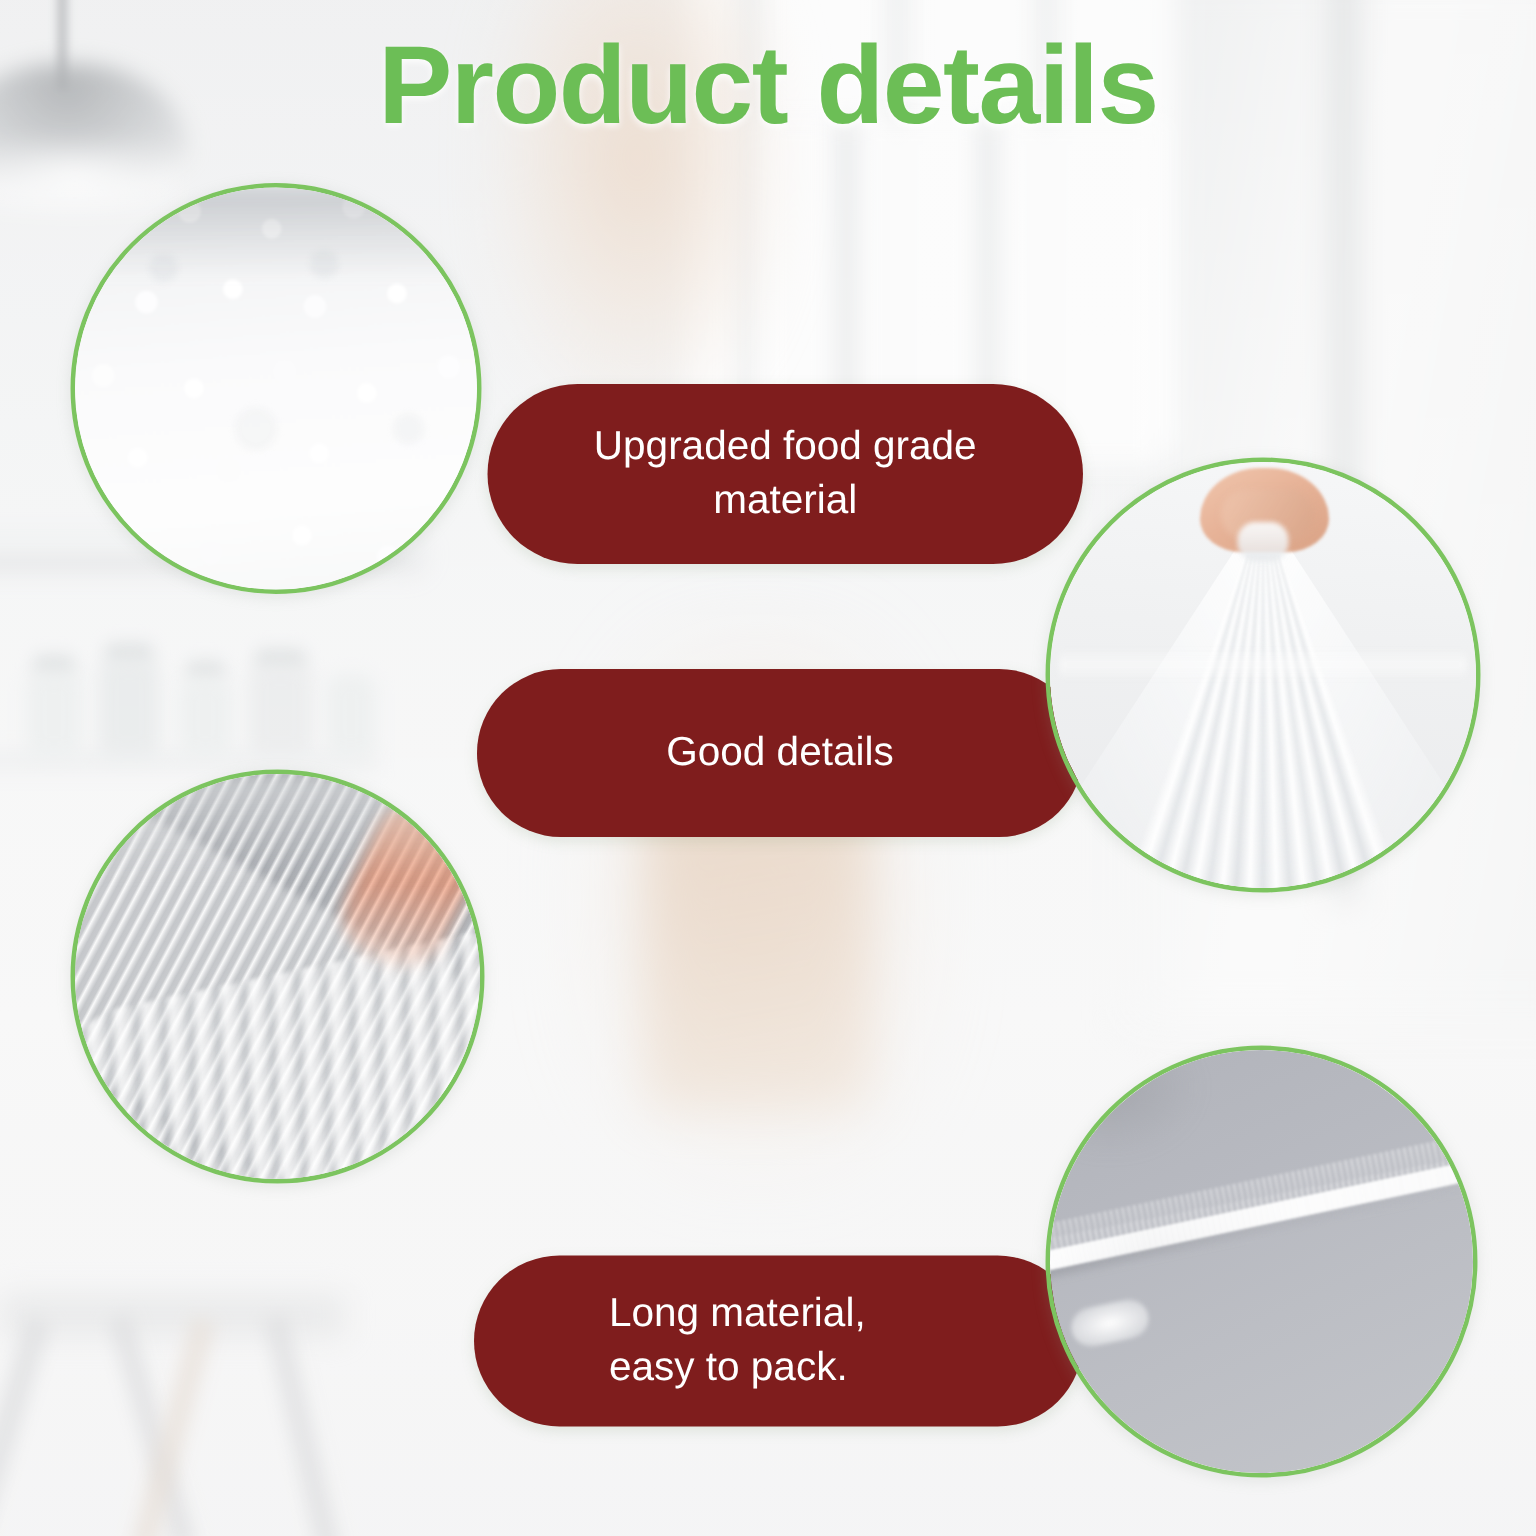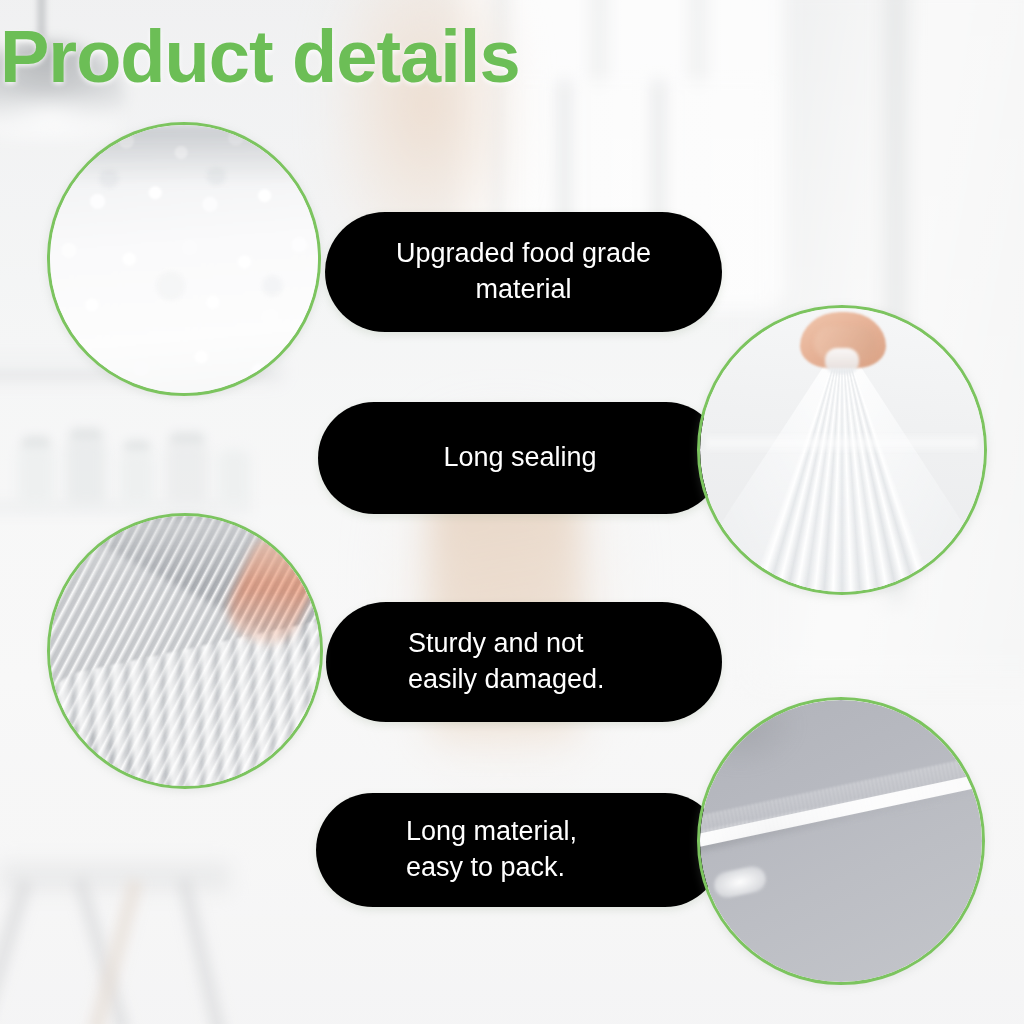--- a/index.html
+++ b/index.html
@@ -185,38 +185,39 @@
     position: absolute;
     inset: 0;
     background: linear-gradient(180deg, rgba(255,255,255,.34) 0%, rgba(255,255,255,.48) 55%, rgba(255,255,255,.42) 100%);
   }
 
   
   .title {
     position: absolute;
     left: 0; right: 0;
     top: 14px;
-    text-align: left;
+    text-align: center;
     font-size: 74px;
     font-weight: bold;
     letter-spacing: -1px;
     color: #6cbe56;
     text-shadow: 0 2px 5px rgba(255,255,255,.85);
     user-select: none;
   }
 
   
   .pill {
     position: absolute;
-    background: #000000;
+    background: #7f1d1d;
     border-radius: 70px;
     display: flex;
     align-items: center;
     justify-content: center;
     box-shadow: 0 3px 9px rgba(120,150,110,.18);
+    margin-top: 44px;
   }
   .pill-text {
     color: #ffffff;
     font-size: 27px;
     line-height: 1.32;
     padding: 0 26px;
     white-space: pre-line;
   }
   .pill.p1 { left: 325px; top: 212px; width: 397px; height: 120px; z-index: 3; }
   .pill.p1 .pill-text { text-align: center; }
@@ -536,27 +537,23 @@
   </div>
 
   <div class="title">Product details</div>
 
   <div class="pill p1">
     <div class="pill-text">Upgraded food grade
 material</div>
   </div>
 
   <div class="pill p2">
-    <div class="pill-text">Long sealing</div>
-  </div>
-
-  <div class="pill p3">
-    <div class="pill-text">Sturdy and not
-easily damaged.</div>
-  </div>
+    <div class="pill-text">Good details</div>
+  </div>
+
 
   <div class="pill p4">
     <div class="pill-text">Long material,
 easy to pack.</div>
   </div>
 
   <div class="circle c1">
     <div class="inner">
       <div class="pellets"></div>
       <div class="pellets-fine"></div>

